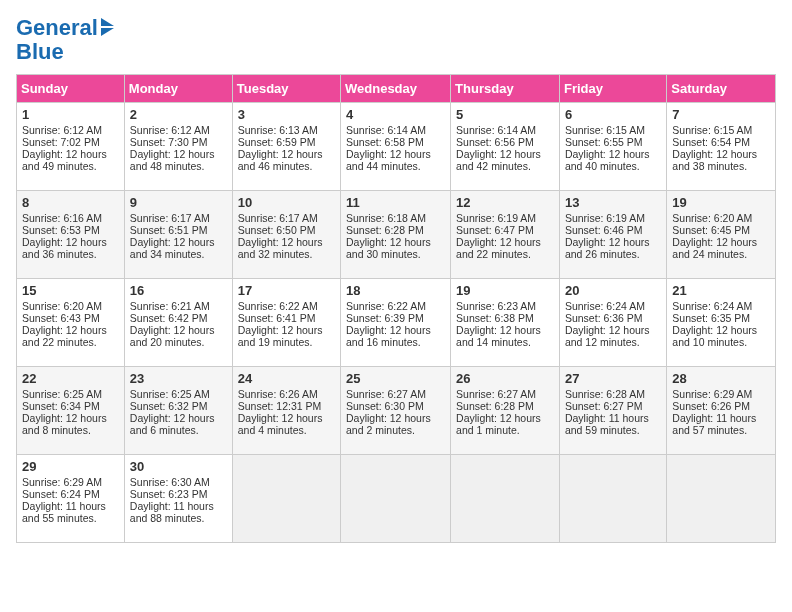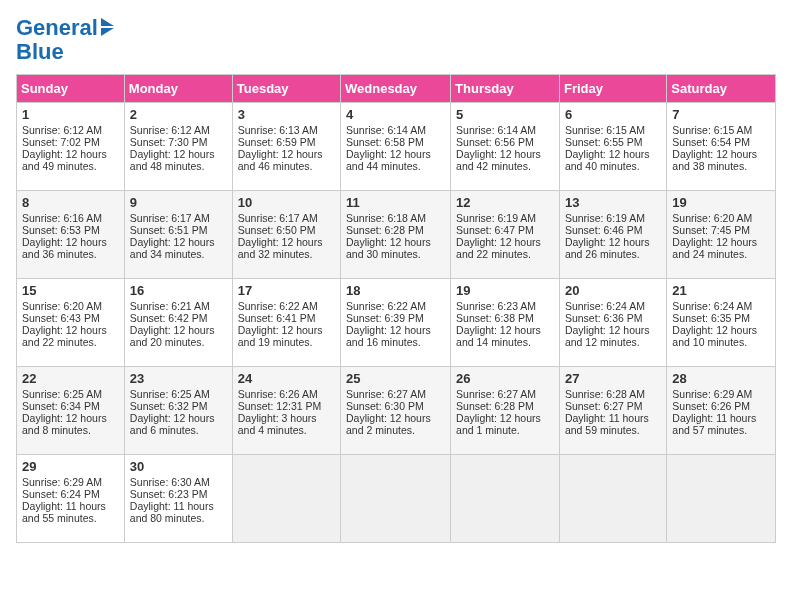--- a/index.html
+++ b/index.html
@@ -192,21 +192,21 @@
       </td>
         <td>
         <span class="day-num">13</span>
         <span>Sunrise: 6:19 AM</span><br>
         <span>Sunset: 6:46 PM</span><br>
         <span>Daylight: 12 hours and 26 minutes.</span>
       </td>
         <td>
         <span class="day-num">19</span>
         <span>Sunrise: 6:20 AM</span><br>
-        <span>Sunset: 7:45 PM</span><br>
+        <span>Sunset: 6:45 PM</span><br>
         <span>Daylight: 12 hours and 24 minutes.</span>
       </td>
       </tr>
       <tr class="week-row">
         <td>
         <span class="day-num">15</span>
         <span>Sunrise: 6:20 AM</span><br>
         <span>Sunset: 6:43 PM</span><br>
         <span>Daylight: 12 hours and 22 minutes.</span>
       </td>
@@ -257,21 +257,21 @@
         <td>
         <span class="day-num">23</span>
         <span>Sunrise: 6:25 AM</span><br>
         <span>Sunset: 6:32 PM</span><br>
         <span>Daylight: 12 hours and 6 minutes.</span>
       </td>
         <td>
         <span class="day-num">24</span>
         <span>Sunrise: 6:26 AM</span><br>
         <span>Sunset: 12:31 PM</span><br>
-        <span>Daylight: 3 hours and 4 minutes.</span>
+        <span>Daylight: 12 hours and 4 minutes.</span>
       </td>
         <td>
         <span class="day-num">25</span>
         <span>Sunrise: 6:27 AM</span><br>
         <span>Sunset: 6:30 PM</span><br>
         <span>Daylight: 12 hours and 2 minutes.</span>
       </td>
         <td>
         <span class="day-num">26</span>
         <span>Sunrise: 6:27 AM</span><br>
@@ -295,21 +295,21 @@
         <td>
         <span class="day-num">29</span>
         <span>Sunrise: 6:29 AM</span><br>
         <span>Sunset: 6:24 PM</span><br>
         <span>Daylight: 11 hours and 55 minutes.</span>
       </td>
         <td>
         <span class="day-num">30</span>
         <span>Sunrise: 6:30 AM</span><br>
         <span>Sunset: 6:23 PM</span><br>
-        <span>Daylight: 11 hours and 80 minutes.</span>
+        <span>Daylight: 11 hours and 88 minutes.</span>
       </td>
         <td class="empty-cell"></td>
         <td class="empty-cell"></td>
         <td class="empty-cell"></td>
         <td class="empty-cell"></td>
         <td class="empty-cell"></td>
       </tr>
     </tbody>
 </table>
 

